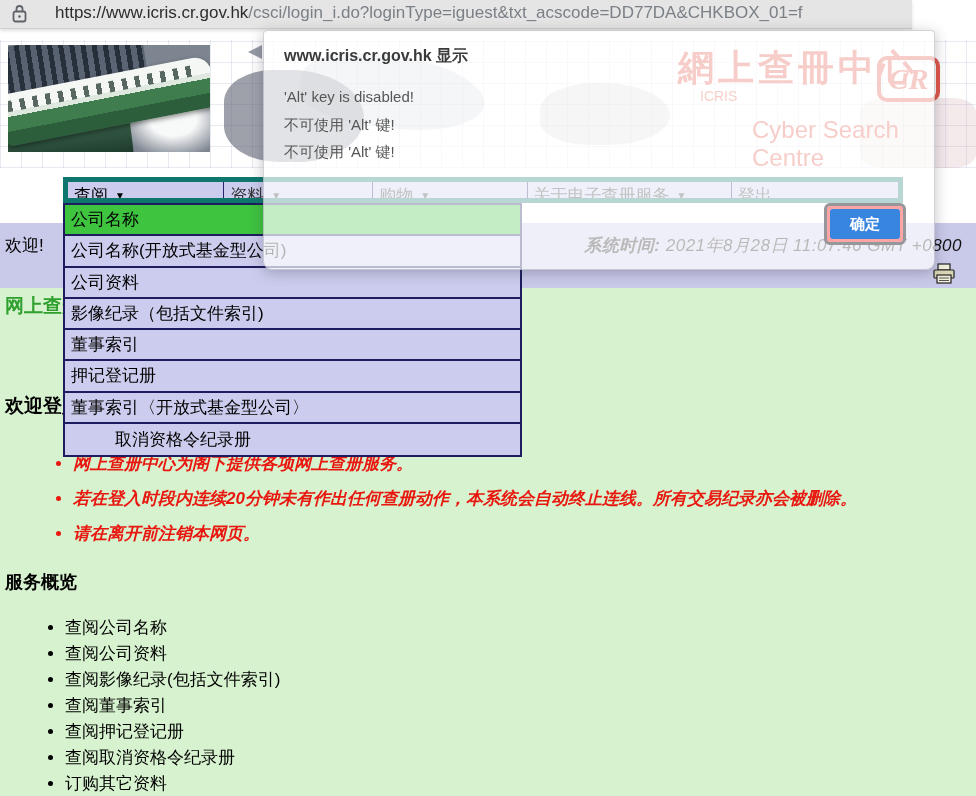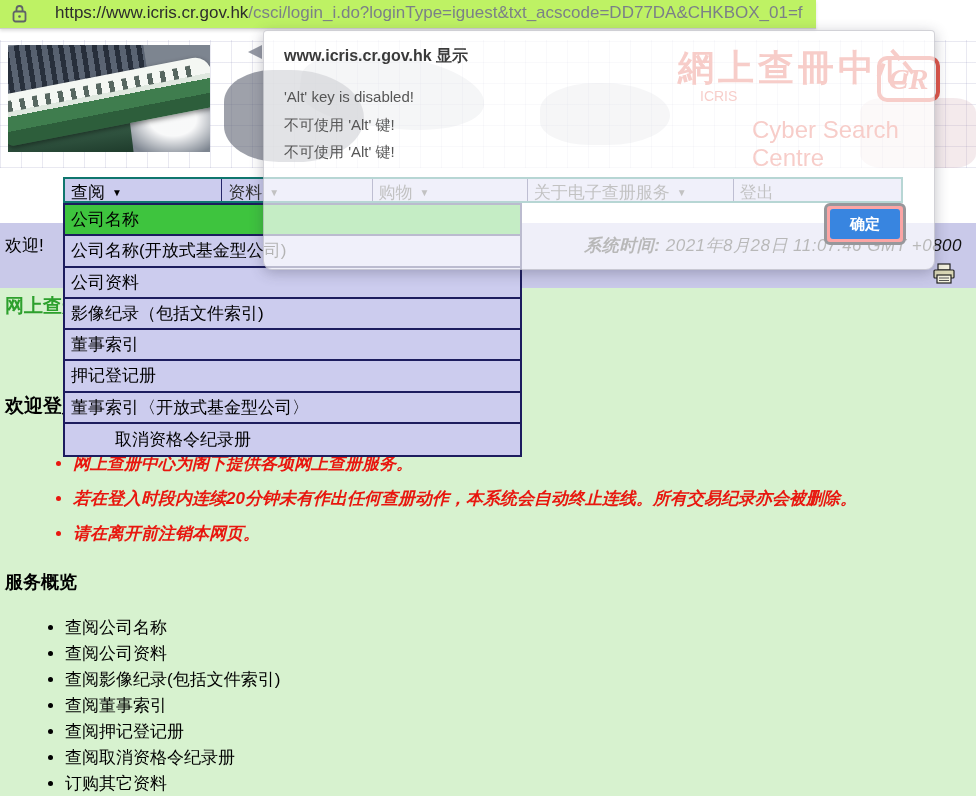--- a/index.html
+++ b/index.html
@@ -1,20 +1,20 @@
 <!DOCTYPE html>
 <html><head>
 <meta charset="utf-8">
 <style>
   html,body{margin:0;padding:0;background:#fff;}
   #screen{position:relative;width:976px;height:796px;overflow:hidden;
           font-family:"Liberation Sans",sans-serif;background:#fff;}
 
   
-  .addressbar{position:absolute;left:0;top:0;width:816px;height:28px;background:#bef264;
+  .addressbar{position:absolute;left:0;top:0;width:912px;height:28px;background:#e5e5e5;
               border-bottom:1px solid #cfcfcf;box-shadow:0 2px 3px rgba(0,0,0,.12);z-index:6;}
   .lock{position:absolute;left:11px;top:4px;}
   .url{position:absolute;left:55px;top:3px;font-size:17px;white-space:nowrap;color:#2d2d2d;}
   .url .path{color:#7b8087;}
 
   
   .banner{position:absolute;left:0;top:28px;width:976px;height:149px;background:#fff;z-index:0;overflow:hidden;}
   .grid{position:absolute;left:0;top:12px;width:976px;height:128px;
         background:repeating-linear-gradient(0deg,rgba(120,120,170,.16) 0 1px,transparent 1px 21px),
                    repeating-linear-gradient(90deg,rgba(120,120,170,.16) 0 1px,transparent 1px 21px);}
@@ -39,21 +39,21 @@
   .foam{position:absolute;right:-18px;top:34px;width:110px;height:80px;background:radial-gradient(rgba(255,255,255,.95) 30%,rgba(255,255,255,0) 70%);}
   
   .site-zh{position:absolute;left:678px;top:16px;font-size:36px;letter-spacing:4px;color:#e4574a;font-family:"Liberation Serif",serif;font-weight:bold;}
   .site-abbr{position:absolute;left:700px;top:60px;font-size:14px;color:#e4574a;}
   .site-en{position:absolute;left:752px;top:88px;font-size:24px;color:#e4574a;}
   .cr-logo{position:absolute;left:877px;top:28px;width:55px;height:38px;border:4px solid #e4574a;border-radius:10px;
            color:#e4574a;font-size:30px;font-weight:bold;font-style:italic;text-align:center;line-height:38px;font-family:"Liberation Serif",serif;}
 
   
   .menubar{position:absolute;left:63px;top:177px;width:840px;height:26px;display:flex;z-index:2;
-           background:#ccccee;border:2px solid #0f766e;box-sizing:border-box;}
+           background:#ccccee;border:5px solid #0f766e;box-sizing:border-box;}
   .mcell{border-right:1px solid #26266a;box-sizing:border-box;font-size:17px;color:#333;
          padding:2px 0 0 6px;white-space:nowrap;overflow:hidden;}
   .mcell.active{color:#000;}
   .mcell:last-child{border-right:none;}
   .arrow::after{content:"▼";font-size:10px;margin-left:7px;vertical-align:2px;}
 
   
   .dropdown{position:absolute;left:63px;top:203px;width:459px;height:254px;z-index:3;
             border:2px solid #1c1c5e;box-sizing:border-box;background:#ccccee;
             display:grid;grid-template-rows:repeat(8,1fr);}

